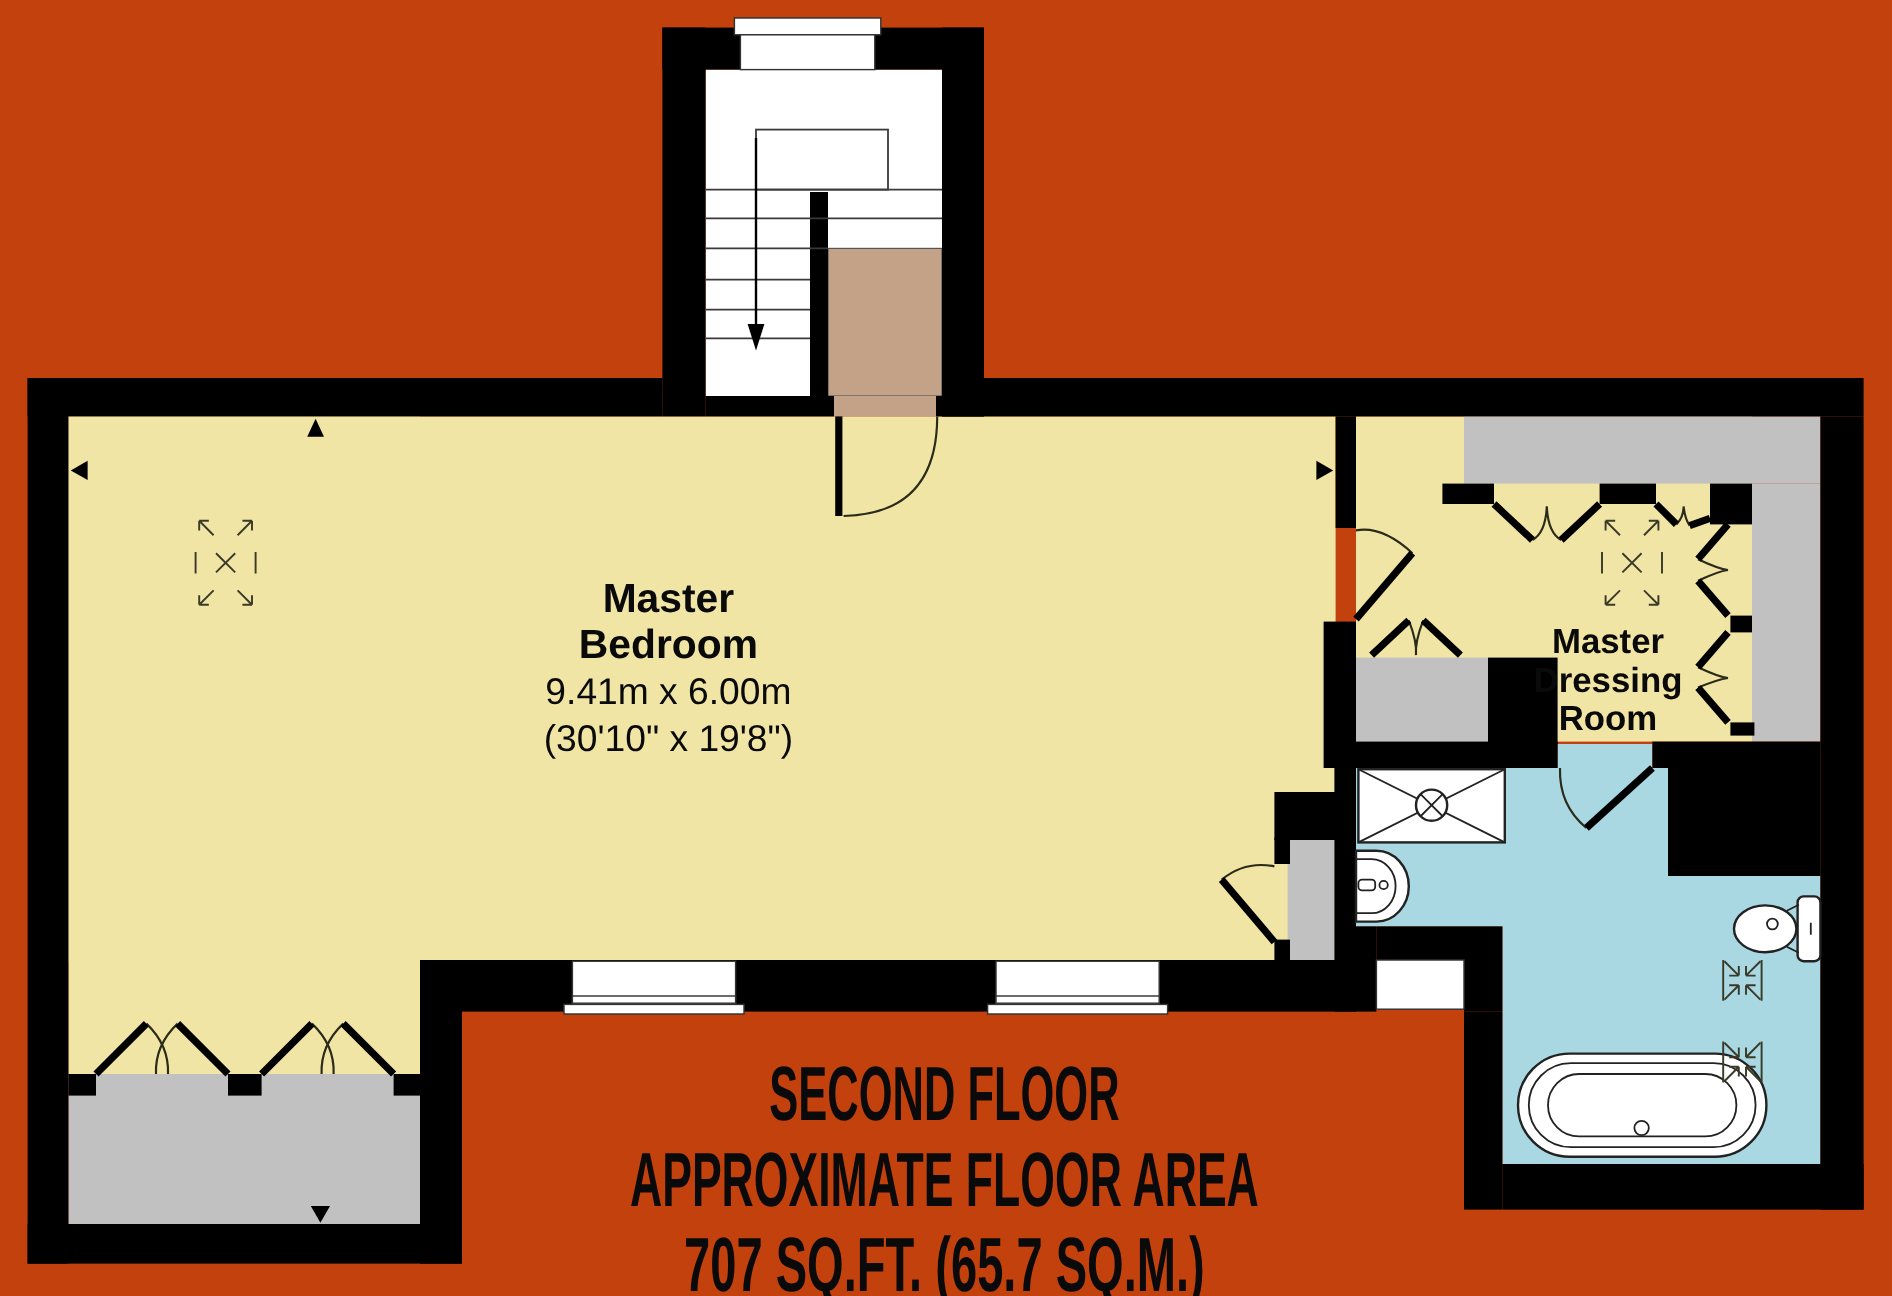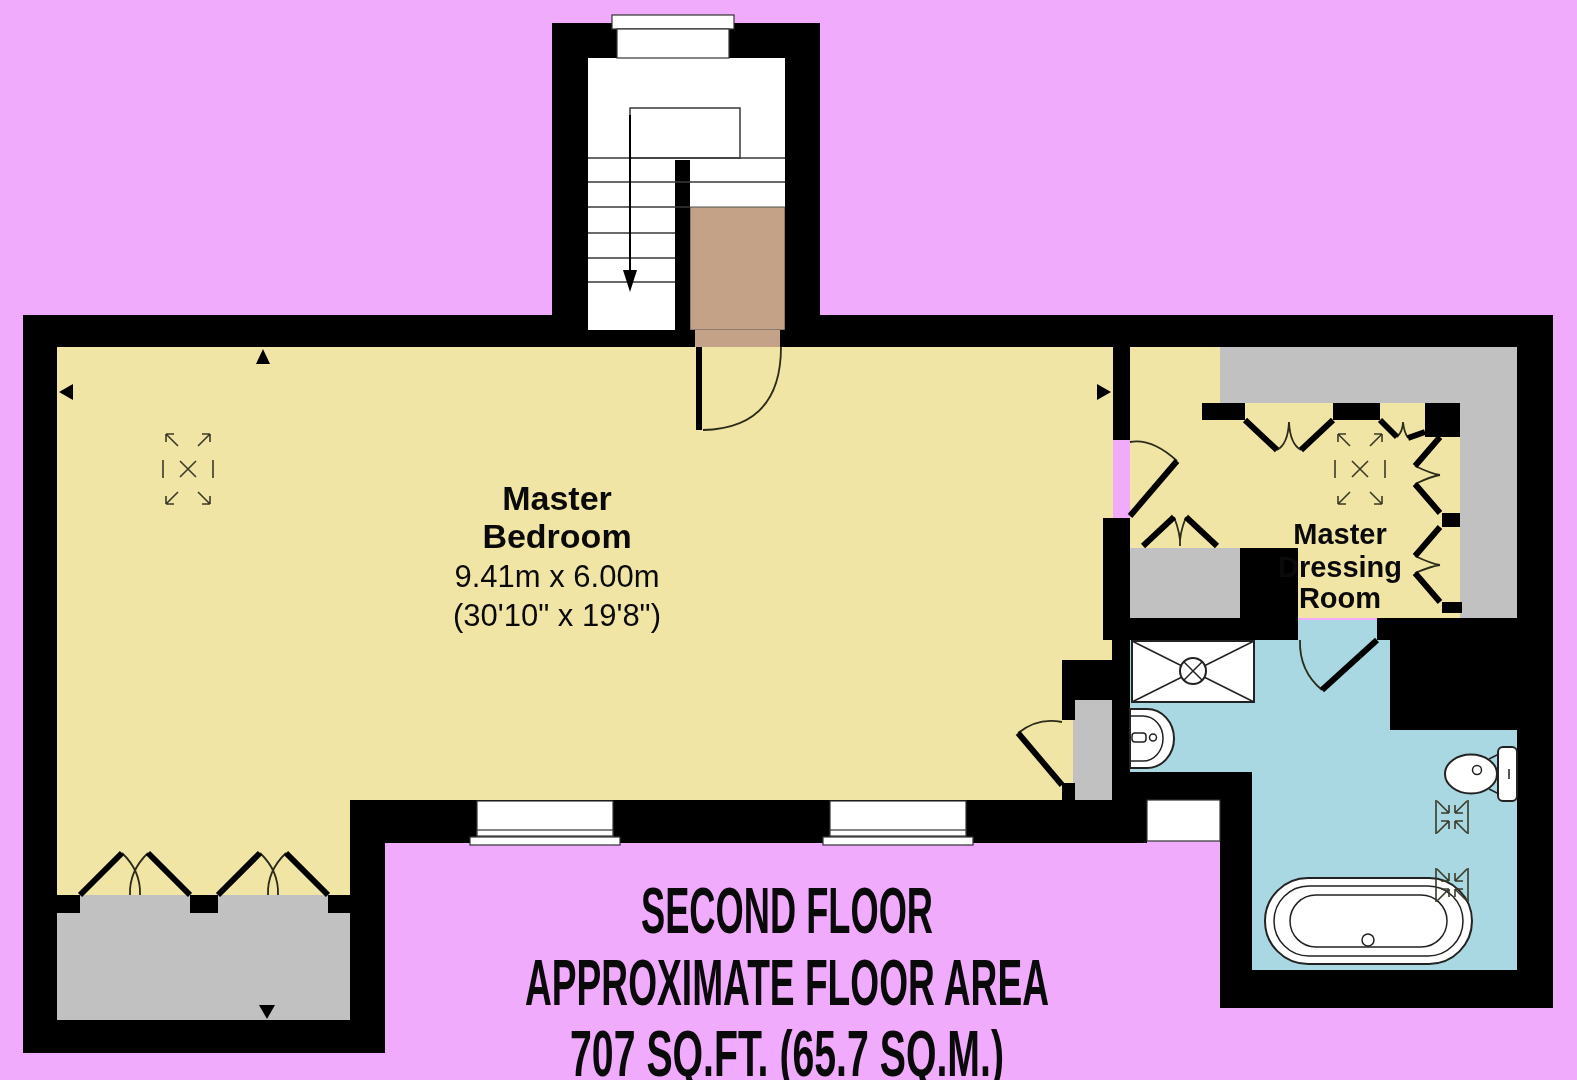--- a/index.html
+++ b/index.html
@@ -1,16 +1,16 @@
 <!DOCTYPE html>
 <html><head>
 <meta charset="utf-8">
 <style>
   html,body{margin:0;padding:0;background:#fff;}
-  .page{width:1577px;height:1080px;position:relative;background:#f0abfc;overflow:hidden;}
+  .page{width:1577px;height:1080px;position:relative;background:#c2410c;overflow:hidden;}
   svg{display:block;}
   text{font-family:"Liberation Sans","DejaVu Sans",sans-serif;fill:#0a0a0a;}
   .room-name{font-weight:bold;font-size:34px;}
   .room-dim{font-size:31px;}
   .dress-name{font-weight:bold;font-size:29px;}
   .title{font-weight:bold;font-size:64px;}
   .thin{stroke:#3a3a3a;stroke-width:1.5;fill:none;}
   .fixture{stroke:#222;stroke-width:2;fill:#fff;}
   .fixline{stroke:#222;stroke-width:1.5;fill:none;}
   .doorarc{stroke:#2b2b1a;stroke-width:1.8;fill:none;}

